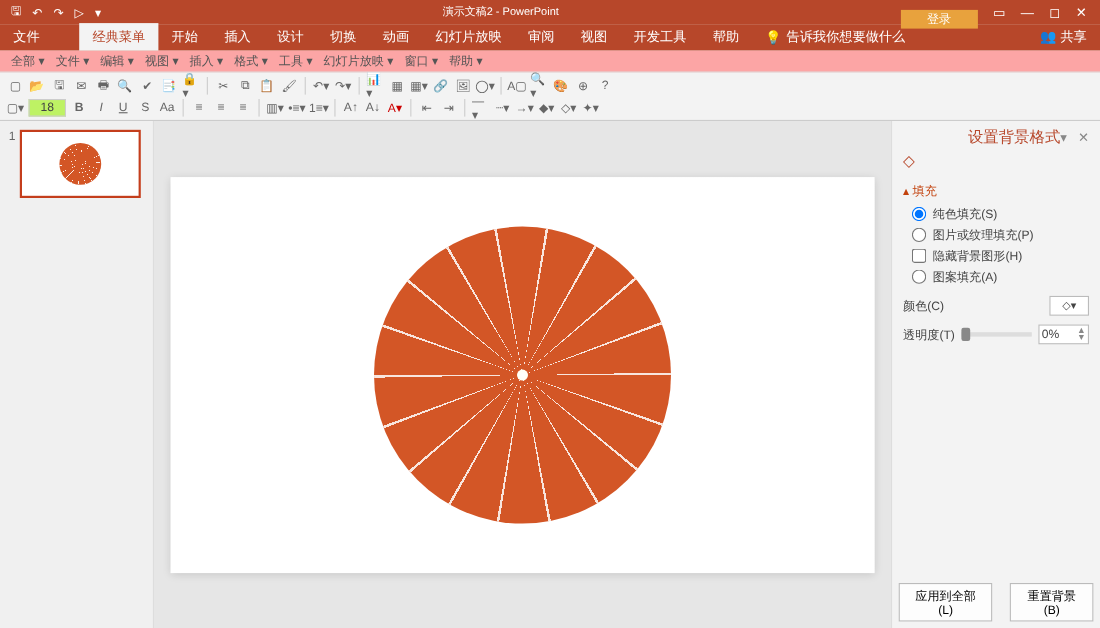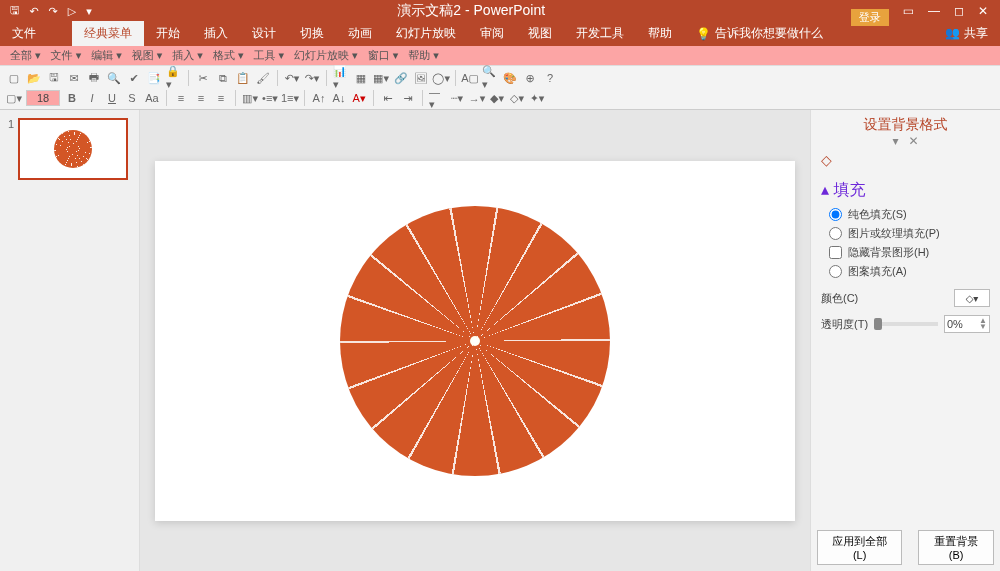--- a/index.html
+++ b/index.html
@@ -1,37 +1,37 @@
 <!DOCTYPE html>
 <html><head>
 <meta charset="utf-8">
 <style>
   * { box-sizing: border-box; margin: 0; padding: 0; font-family: "Microsoft YaHei", sans-serif; }
   body { width: 1000px; height: 571px; background: #e6e6e6; overflow: hidden; font-size: 12px; color: #444; }
 
   .titlebar { height: 22px; background: #b7472a; display: flex; align-items: center; color: #fff; }
   .titlebar .qat { display: flex; align-items: center; gap: 10px; padding-left: 10px; }
   .titlebar .qat span { font-size: 11px; }
-  .titlebar .title { flex: 1; text-align: center; font-size: 14px; }
+  .titlebar .title { flex: 1; text-align: center; font-size: 10px; }
   .titlebar .win { display: flex; align-items: center; gap: 14px; padding-right: 12px; }
-  .titlebar .login { background: #e8a23d; color: #fff; padding: 1px 8px; font-size: 11px; margin-top: 12px; }
+  .titlebar .login { background: #e8a23d; color: #fff; padding: 1px 24px; font-size: 11px; margin-top: 12px; }
 
   .tabs { height: 24px; background: #b7472a; display: flex; align-items: flex-end; color: #fff; }
   .tab { padding: 4px 12px; font-size: 12px; cursor: pointer; }
   .tab.active { background: #f3f3f3; color: #b7472a; margin-left: 24px; }
   .share { margin-left: auto; padding: 4px 12px; font-size: 12px; }
 
   .submenu { height: 20px; background: #fca5a5; border-bottom: 1px solid #ddd; display: flex; align-items: center; padding-left: 6px; gap: 2px; font-size: 11px; color: #555; }
   .submenu span { padding: 0 4px; }
 
   .ribbon { height: 44px; background: #f3f3f3; border-bottom: 1px solid #ccc; padding: 2px 6px; }
   .rrow { display: flex; align-items: center; gap: 4px; height: 20px; }
   .rbtn { width: 16px; height: 16px; display:inline-flex; align-items:center; justify-content:center; font-size:11px; color:#666; }
   .rsep { width:1px; height:16px; background:#ccc; margin:0 2px;}
-  .fontsize { width:34px; height:16px; border:1px solid #ccc; background:#fca5a5; font-size:11px; text-align:center; line-height:14px;}
+  .fontsize { width:34px; height:16px; border:1px solid #ccc; background:#bef264; font-size:11px; text-align:center; line-height:14px;}
 
   .workspace { display: flex; height: calc(571px - 22px - 24px - 20px - 44px); }
   .thumbs { width: 140px; background: #f0f0f0; border-right: 1px solid #ddd; padding: 8px; }
   .thumb-wrap { display:flex; gap:4px; }
   .thumb-num { font-size:11px; color:#666; }
   .thumb { width: 110px; height: 62px; background:#fff; border: 2px solid #c43e1c; display:flex; align-items:center; justify-content:center;}
   .mini-circle { width:38px; height:38px; border-radius:50%; background:#d35626; position:relative;}
   .mini-circle::before { content:""; position:absolute; inset:0; background:
     conic-gradient(from 0deg, transparent 0 5deg, #fff 5deg 6deg, transparent 6deg 25deg, #fff 25deg 26deg, transparent 26deg 45deg, #fff 45deg 46deg, transparent 46deg 65deg, #fff 65deg 66deg, transparent 66deg 85deg, #fff 85deg 86deg, transparent 86deg 105deg, #fff 105deg 106deg, transparent 106deg 125deg, #fff 125deg 126deg, transparent 126deg 145deg, #fff 145deg 146deg, transparent 146deg 165deg, #fff 165deg 166deg, transparent 166deg 185deg, #fff 185deg 186deg, transparent 186deg 205deg, #fff 205deg 206deg, transparent 206deg 225deg, #fff 225deg 226deg, transparent 226deg 245deg, #fff 245deg 246deg, transparent 246deg 265deg, #fff 265deg 266deg, transparent 266deg 285deg, #fff 285deg 286deg, transparent 286deg 305deg, #fff 305deg 306deg, transparent 306deg 325deg, #fff 325deg 326deg, transparent 326deg 345deg, #fff 345deg 346deg, transparent 346deg);
     border-radius:50%; opacity:0.9;}
@@ -56,26 +56,26 @@
       transparent 230deg 249deg, #fff 249deg 250deg,
       transparent 250deg 269deg, #fff 269deg 270deg,
       transparent 270deg 289deg, #fff 289deg 290deg,
       transparent 290deg 309deg, #fff 309deg 310deg,
       transparent 310deg 329deg, #fff 329deg 330deg,
       transparent 330deg 349deg, #fff 349deg 350deg,
       transparent 350deg 360deg); opacity:0.85;}
   .big-circle::after { content:""; position:absolute; left:50%; top:50%; width:10px; height:10px; margin:-5px 0 0 -5px; border-radius:50%; background:radial-gradient(#fff,#ffe);}
 
   .pane { width: 190px; background:#f3f3f3; border-left:1px solid #ddd; display:flex; flex-direction:column; }
-  .pane-head { display:flex; align-items:center; justify-content:flex-end; padding:6px 10px 2px 10px;flex-direction:column;}
+  .pane-head { display:flex; align-items:center; justify-content:flex-end; padding:6px 10px 2px 10px;}
   .pane-title { color:#b7472a; font-size:14px; }
   .pane-icons { display:flex; gap:10px; color:#888; font-size:12px;}
   .bucket { padding:2px 10px 8px 10px; color:#b7472a; font-size:14px;}
   .group { padding: 4px 10px; }
-  .group-h { color:#6d28d9; font-size:16px; margin-bottom:4px;}
+  .group-h { color:#c2410c; font-size:11px; margin-bottom:4px;}
   .opt { display:flex; align-items:center; gap:6px; font-size:11px; color:#444; padding:2px 0 2px 8px;}
   .opt input { margin:0; }
   .row { display:flex; align-items:center; justify-content:space-between; padding:4px 10px; font-size:11px;}
   .colorbtn { width:36px; height:18px; border:1px solid #bbb; background:#fff; display:flex; align-items:center; justify-content:center; font-size:10px;}
   .slider { flex:1; height:4px; background:#ddd; margin:0 6px; position:relative;}
   .slider::before { content:""; position:absolute; left:0; top:-4px; width:8px; height:12px; background:#888; border-radius:2px;}
   .numbox { width:46px; height:18px; border:1px solid #bbb; background:#fff; font-size:11px; text-align:center; line-height:16px; display:flex; align-items:center; justify-content:space-between; padding:0 2px;}
   .numbox .spin { font-size:8px; color:#888; line-height:6px;}
 
   .pane-footer { margin-top:auto; display:flex; gap:16px; justify-content:flex-end; padding:6px;}

